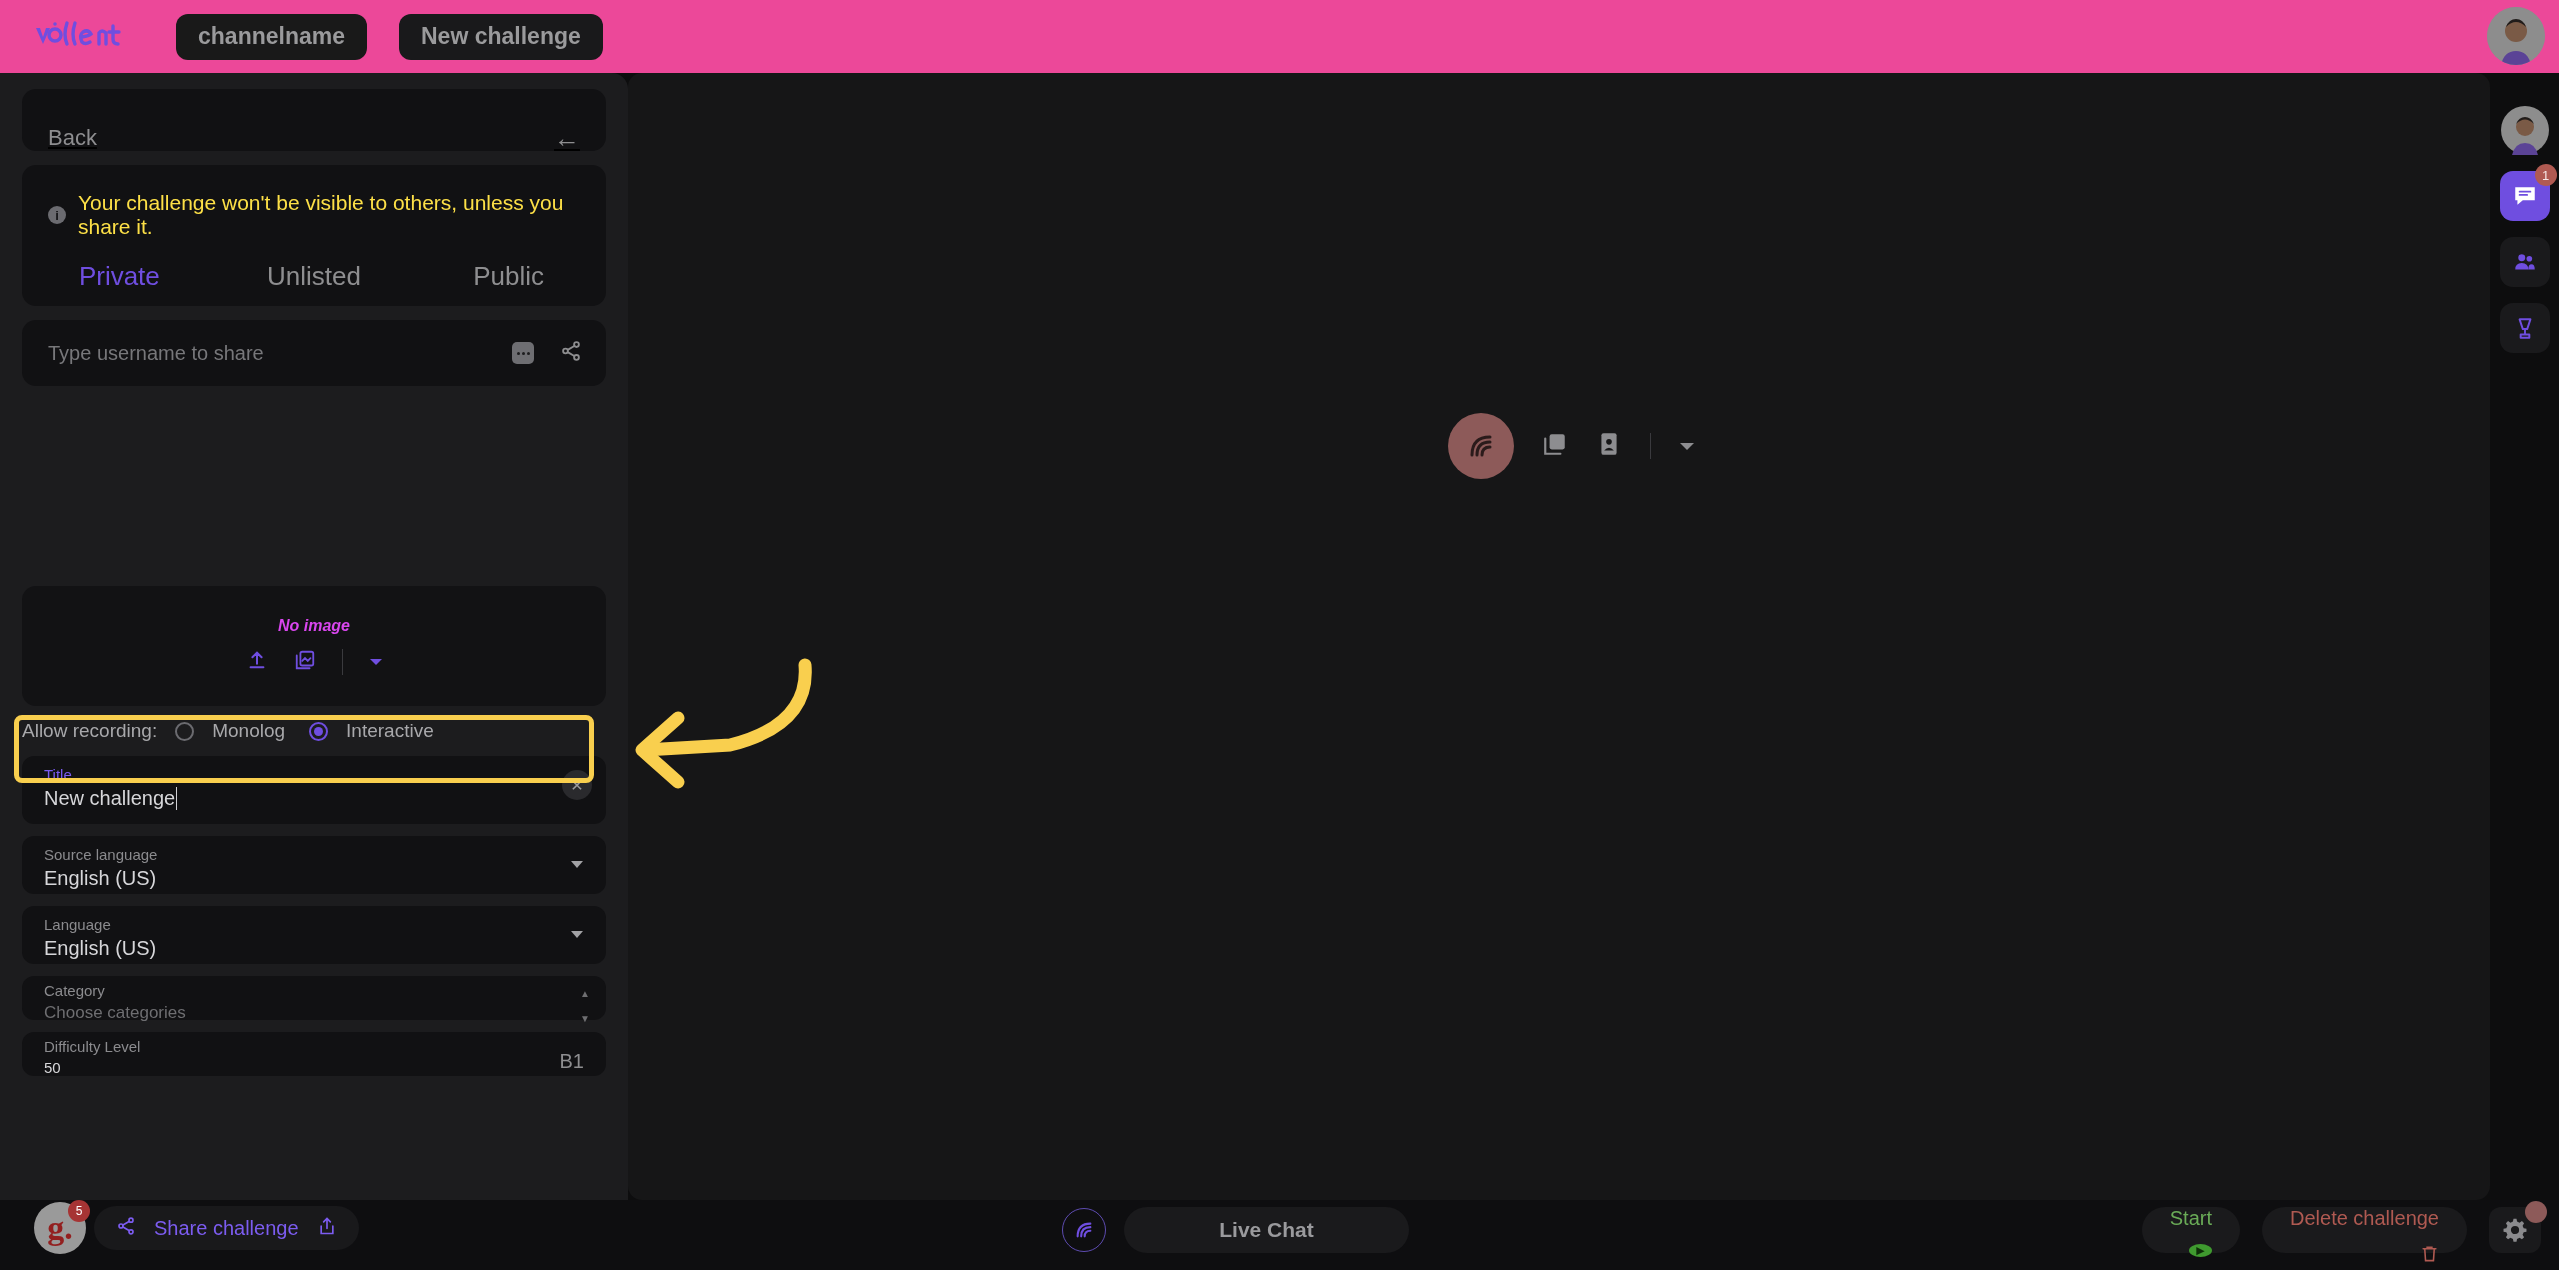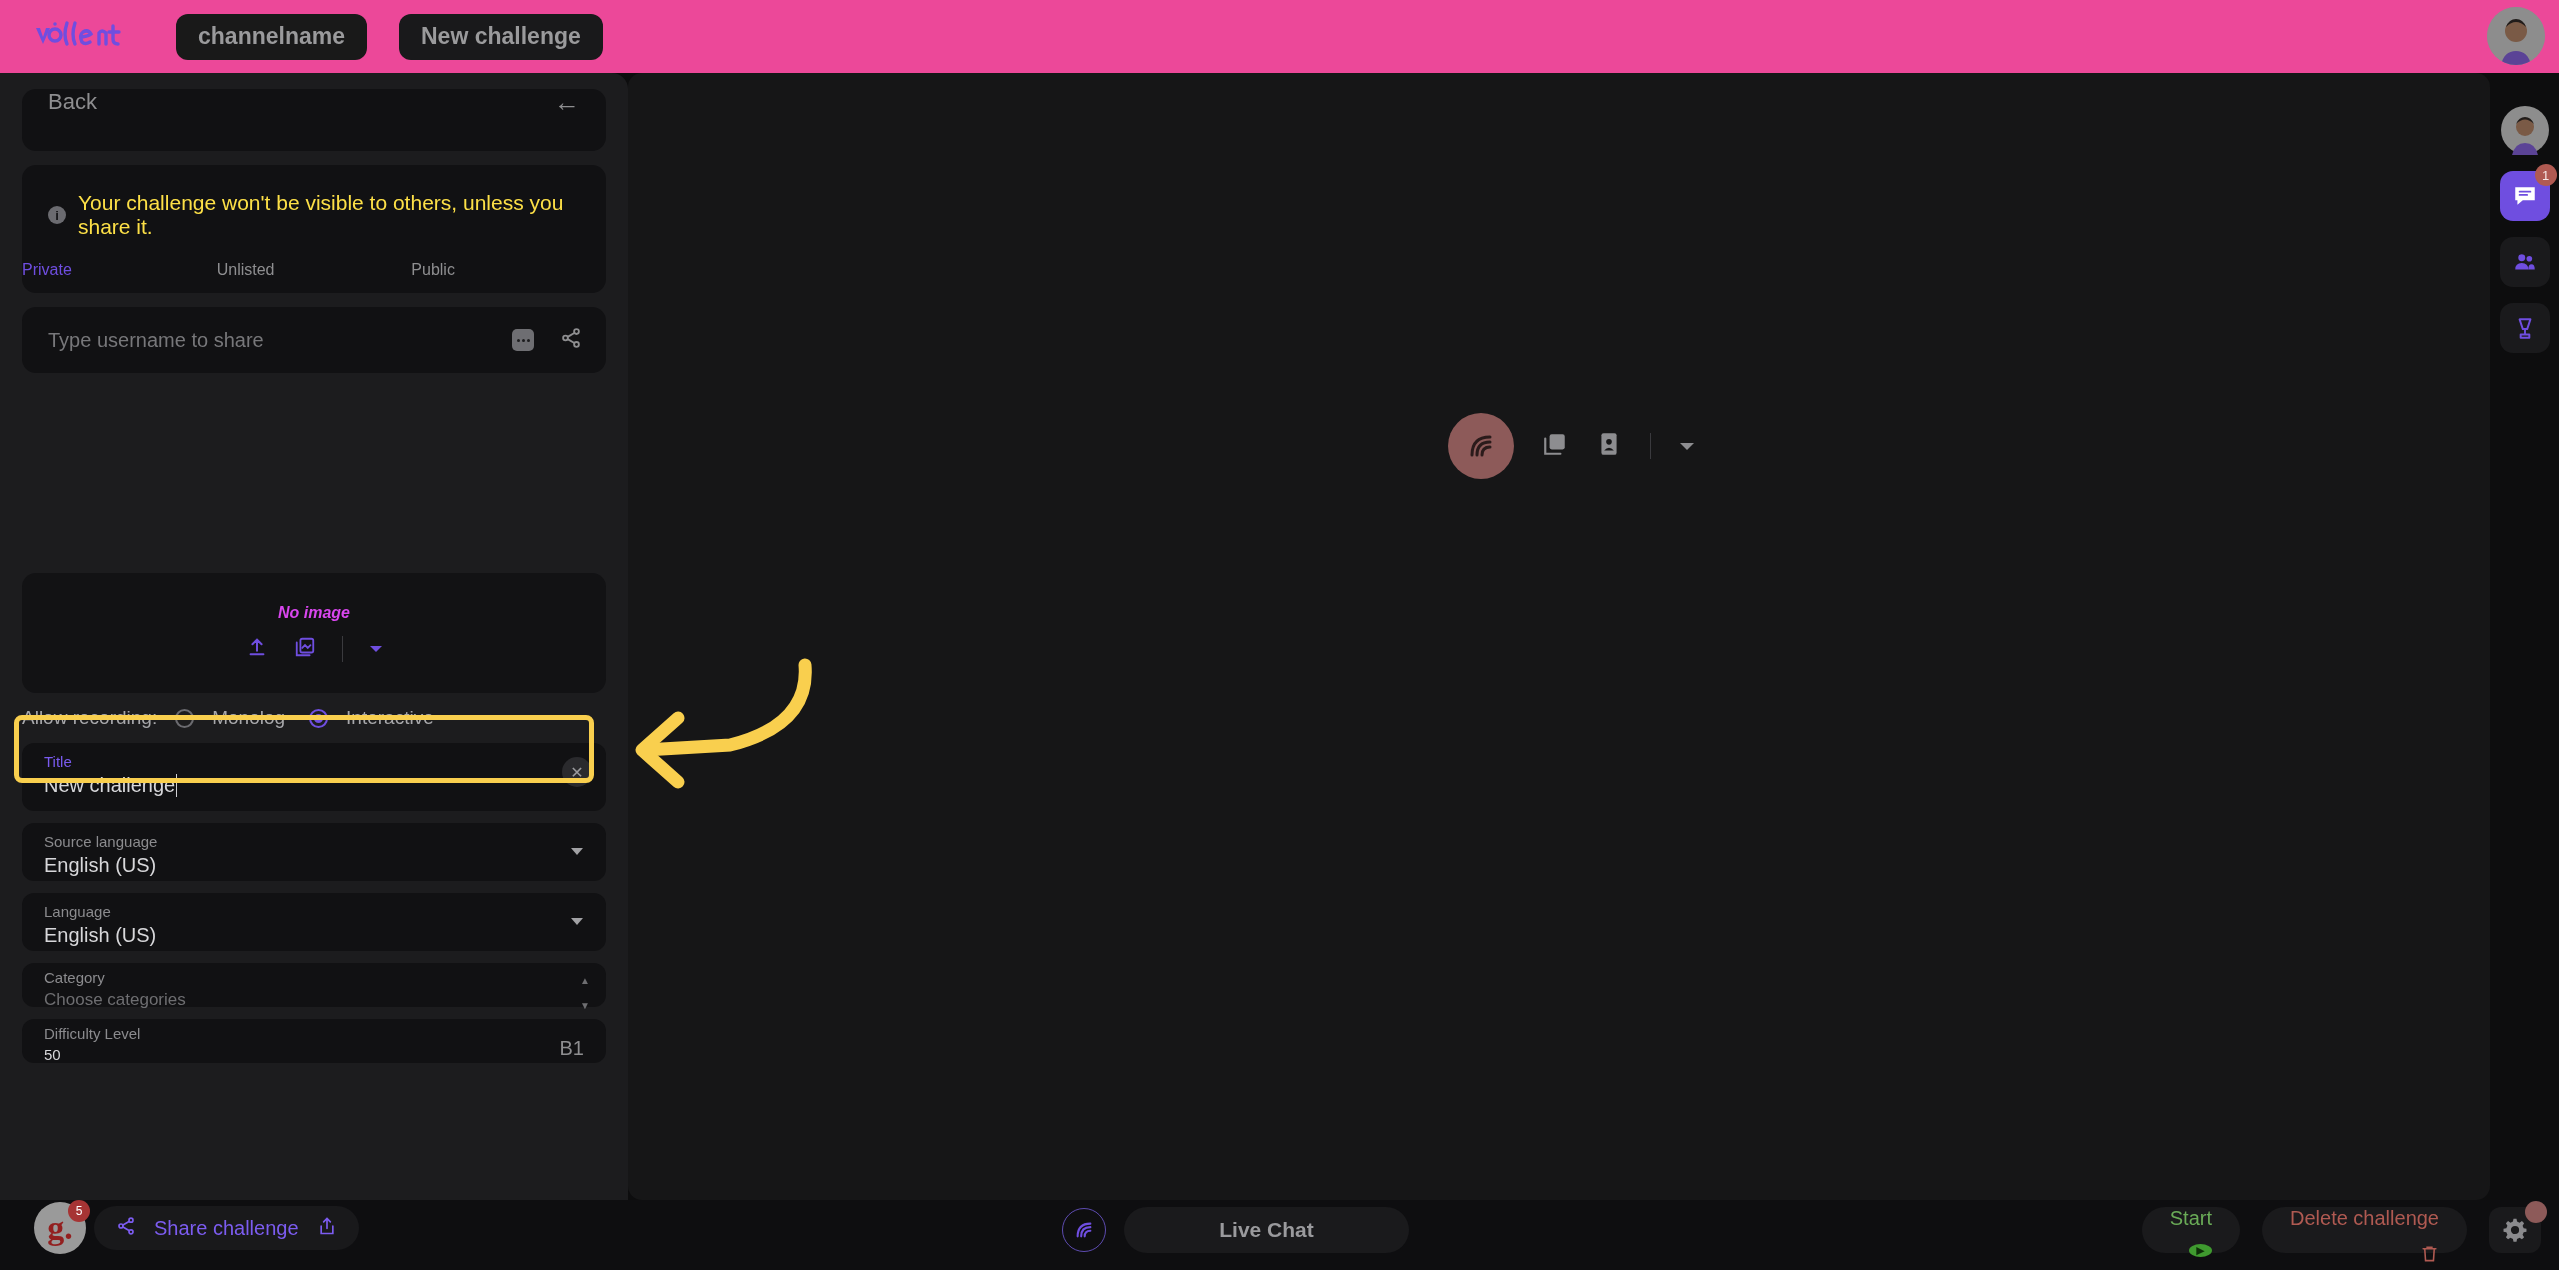--- a/index.html
+++ b/index.html
@@ -31,39 +31,39 @@
 
   
   .leftpanel {
     position: absolute; left: 0; top: 73px; width: 628px; height: 1127px;
     background: #1c1c1e; border-top-right-radius: 16px;
   }
   .card {
     background: #111113; border-radius: 14px; margin: 0 22px 14px 22px;
   }
   .backrow {
-    height: 62px; display: flex; align-items: flex-start; justify-content: space-between;
-    padding: 0 26px; margin-top: 16px;
+    height: 62px; display: flex; align-items: flex-end; justify-content: space-between;
+    padding: 0 26px; margin-top: 16px; text-decoration: underline;
   }
   .backrow .label { color: #8e8e90; font-size: 22px; }
   .arrow-left-ico { color: #8e8e90; font-size: 26px; line-height: 1; }
 
   .sharecard { padding: 0 0 0 0; }
   .noticerow {
     display: flex; align-items: center; gap: 12px; padding: 26px 26px 0 26px;
   }
   .info-ico {
     width: 18px; height: 18px; border-radius: 50%; background: #6b6b70;
     color: #141416; font-size: 13px; font-weight: 700; display: flex;
     align-items: center; justify-content: center; flex: none;
   }
   .noticetext { color: #fde047; font-size: 21px; }
   .tabs { display: flex; padding: 22px 0 14px 0; }
   .tab {
-    flex: 1; font-size: 16px; color: #8e8e90; cursor: pointer;
+    flex: 1; text-align: center; font-size: 26px; color: #8e8e90; cursor: pointer;
   }
   .tab.active { color: #6f4ee0; }
 
   .usernamecard {
     height: 66px; display: flex; align-items: center; padding: 0 24px 0 26px;
     justify-content: space-between;
   }
   .username-ph { color: #77777a; font-size: 20px; }
   .uicons { display: flex; align-items: center; gap: 26px; }
   .square-ico {

